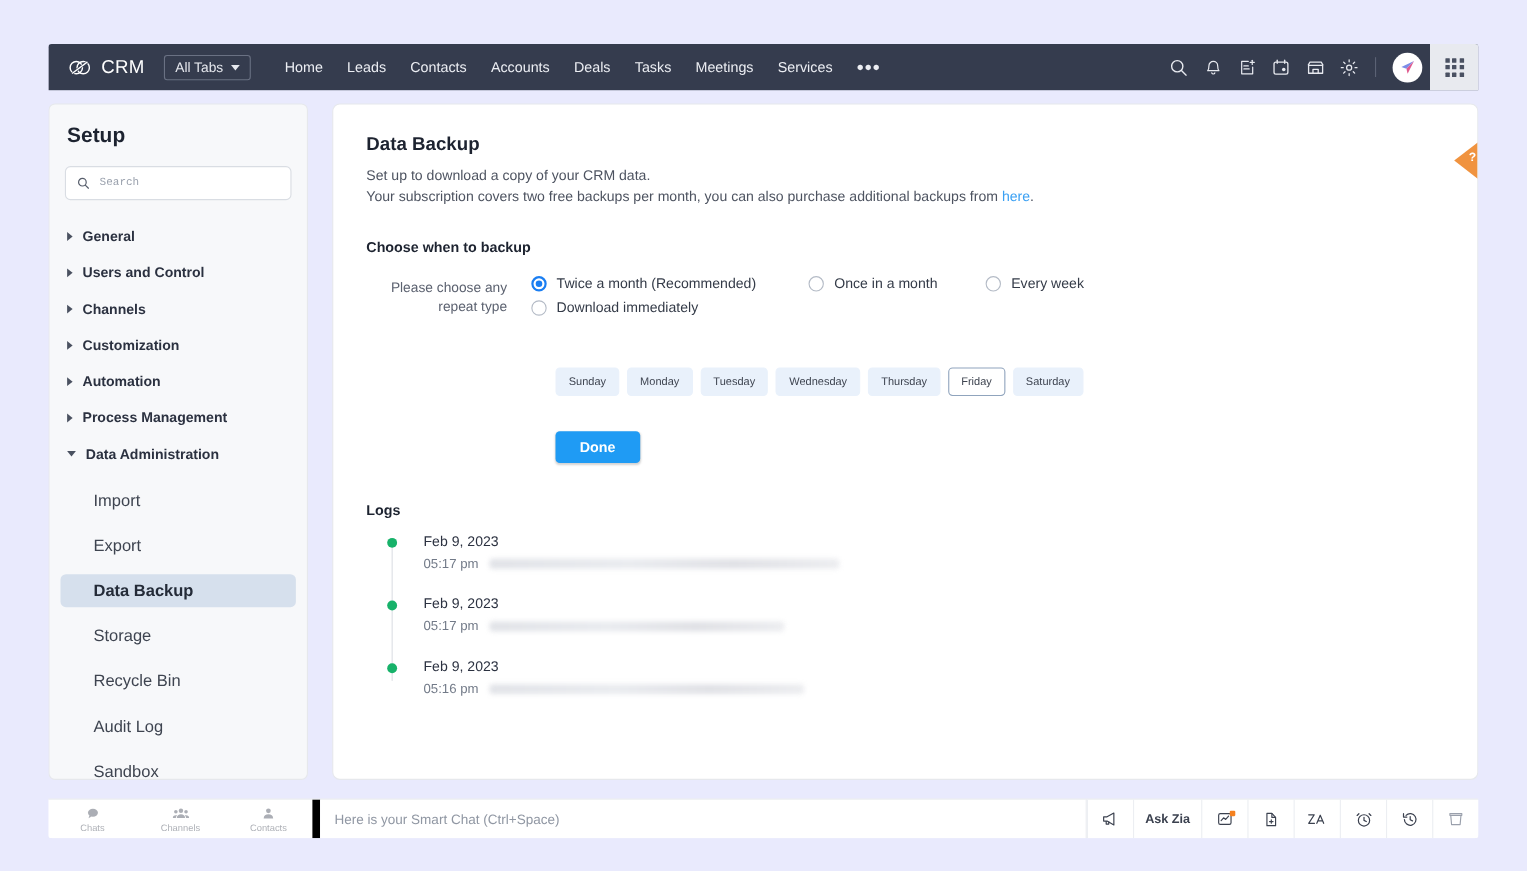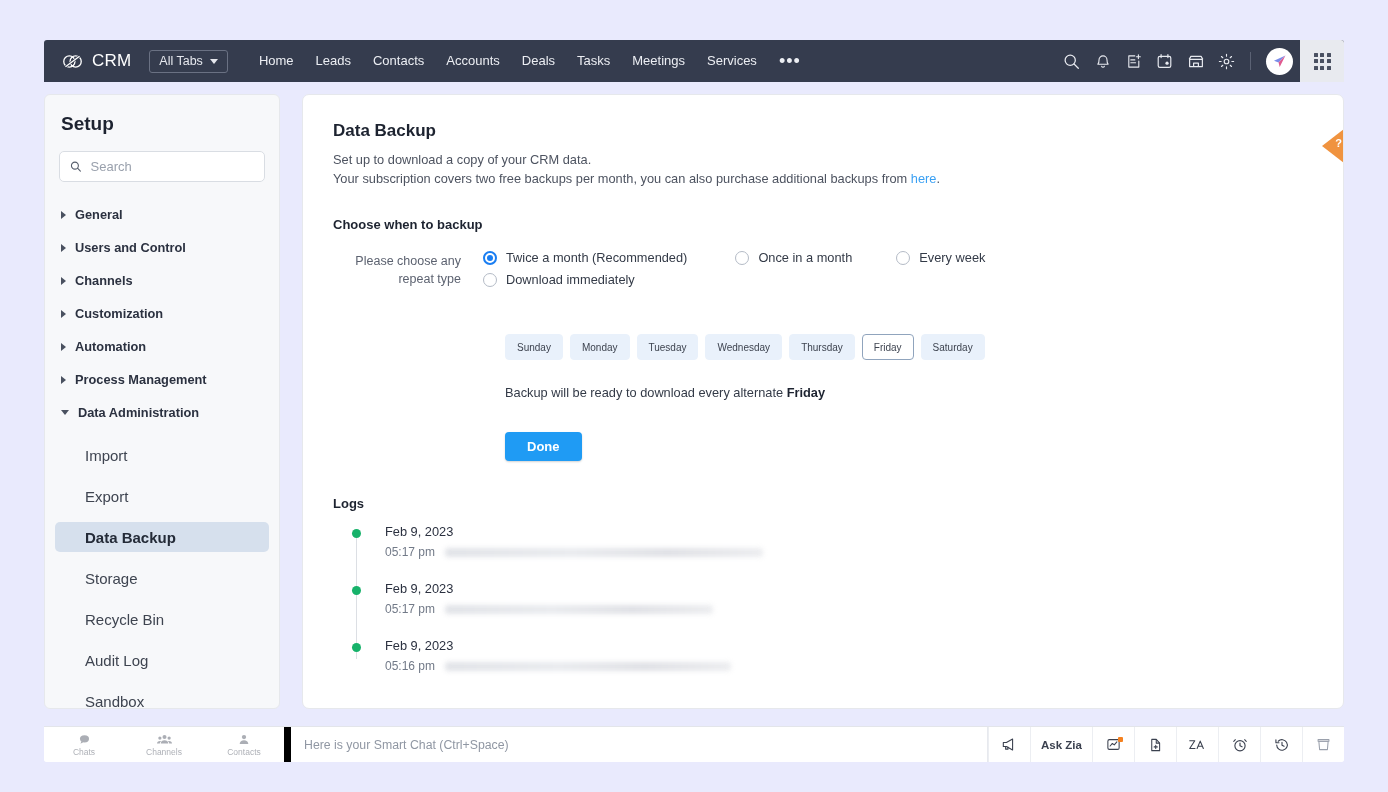--- a/index.html
+++ b/index.html
@@ -98,22 +98,22 @@
     padding: 0 16px; margin-bottom: 16px;
   }
   .search-wrap { padding: 0 14px; margin-bottom: 16px; }
   .search-box {
     display: flex; align-items: center; gap: 9px;
     height: 31px; background: #fff;
     border: 1px solid #d9dde3; border-radius: 5px;
     padding: 0 10px;
   }
   .search-box input {
-    border: 0; outline: 0; font-size: 13px; color: #3c4250;
-    font-family: Liberation Sans, sans-serif;
+    border: 0; outline: 0; font-size: 10px; color: #3c4250;
+    font-family: Liberation Mono, monospace;
     background: transparent; width: 100%;
   }
   .search-box input::placeholder { color: #9aa1ad; }
   .nav-group {
     display: flex; align-items: center; gap: 9px;
     padding: 0 16px; height: 33px;
     font-size: 12.8px; font-weight: bold; color: #2b3140;
   }
   .tri {
     width: 0; height: 0; flex: 0 0 auto;
@@ -480,23 +480,20 @@
         <div class="days-row">
           <div class="day-chip">Sunday</div>
           <div class="day-chip">Monday</div>
           <div class="day-chip">Tuesday</div>
           <div class="day-chip">Wednesday</div>
           <div class="day-chip">Thursday</div>
           <div class="day-chip selected">Friday</div>
           <div class="day-chip">Saturday</div>
         </div>
 
-        <div class="ready-note">
-          <span>Backup will be ready to download every alternate </span><b>Friday</b>
-        </div>
 
         <button class="done-btn">Done</button>
 
         <div class="logs-head">Logs</div>
 
         <div class="logs">
           <div class="log-item">
             <span class="log-dot"></span>
             <div class="log-date">Feb 9, 2023</div>
             <div class="log-row">

